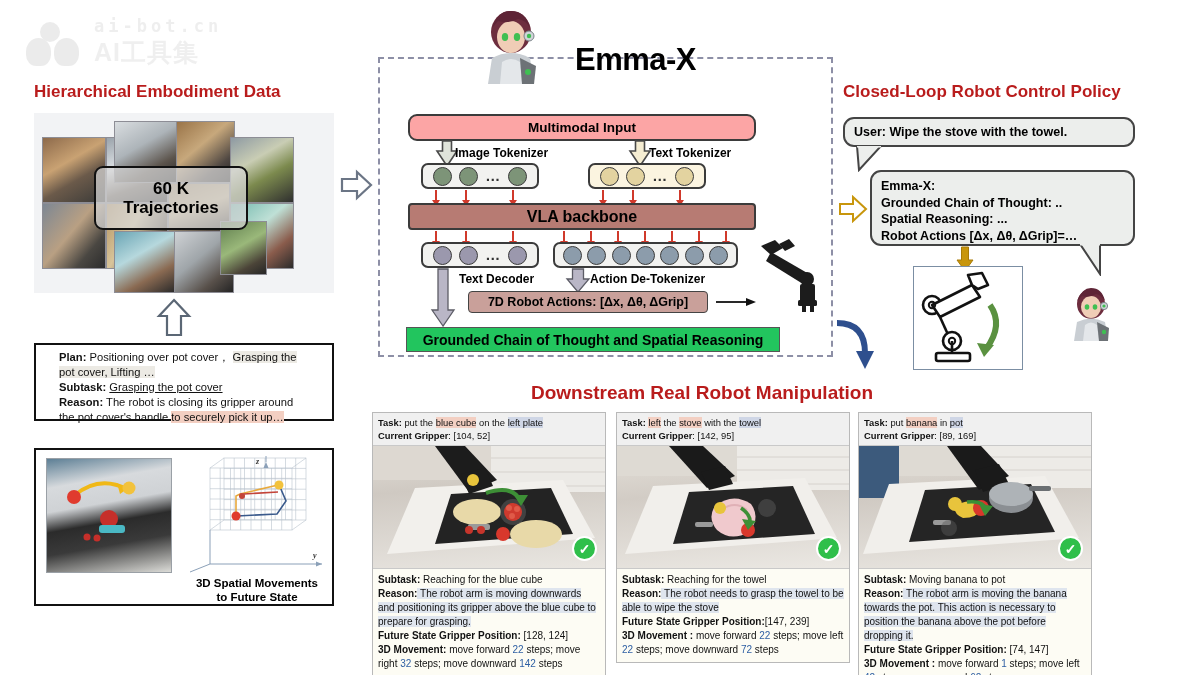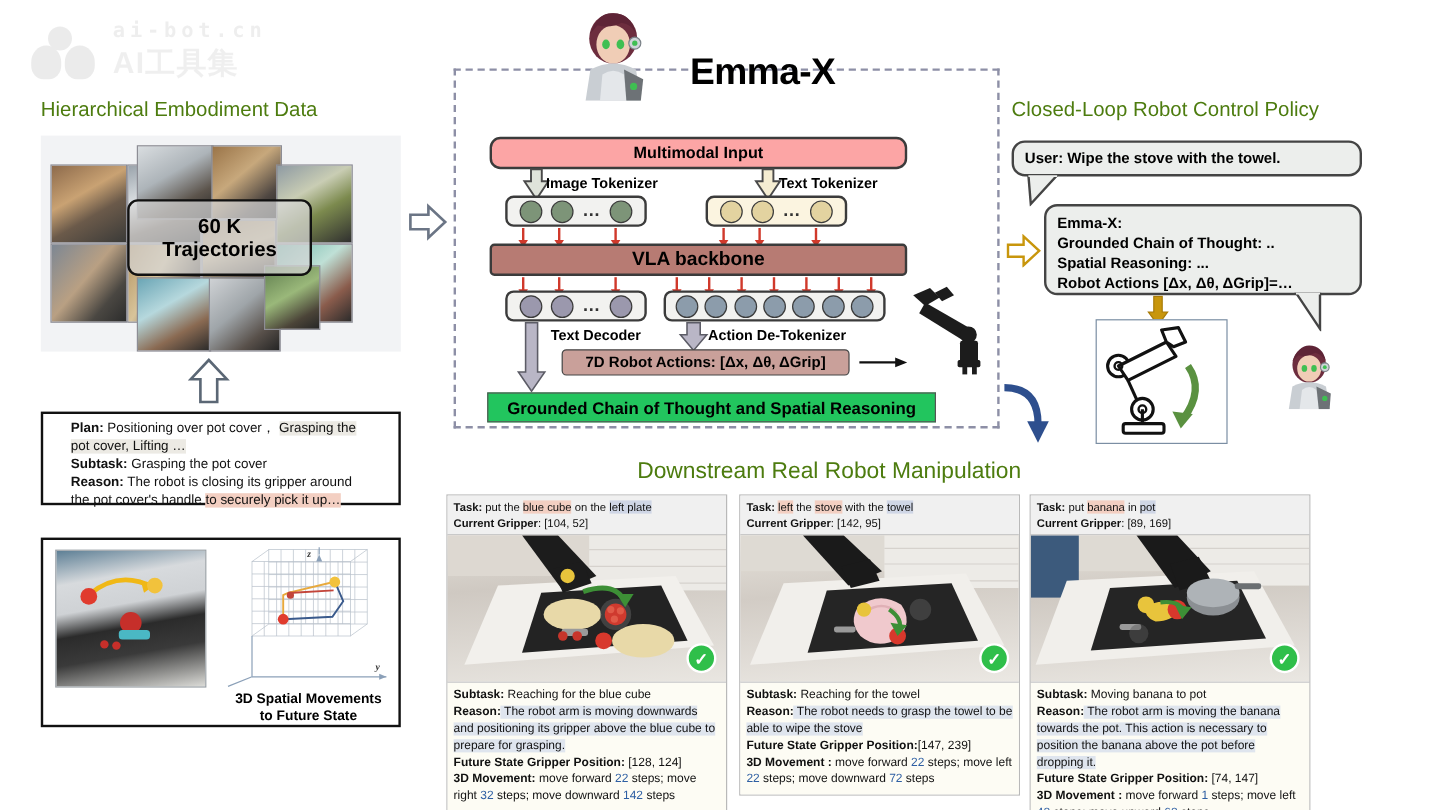--- a/index.html
+++ b/index.html
@@ -17,36 +17,36 @@
   #watermark{left:24px;top:8px;width:290px;height:62px;opacity:.28;}
   #watermark .wm-logo{position:absolute;left:0;top:14px;width:62px;height:44px;}
   #watermark .wm-dot{position:absolute;background:#b9b9b9;border-radius:50% 50% 45% 45%;}
   #watermark .d1{left:2px;top:16px;width:25px;height:28px;border-radius:50% 50% 40% 40%;}
   #watermark .d2{left:30px;top:16px;width:25px;height:28px;border-radius:50% 50% 40% 40%;}
   #watermark .d3{left:16px;top:0px;width:20px;height:20px;border-radius:50%;}
   #watermark .wm-en{position:absolute;left:70px;top:8px;font-size:17px;letter-spacing:4px;color:#c4c4c4;font-weight:bold;font-family:"DejaVu Sans Mono",monospace;}
   #watermark .wm-cn{position:absolute;left:70px;top:28px;font-size:25px;letter-spacing:1px;color:#c9c9c9;font-weight:bold;}
 
   
-  .sec-title{font-size:17px;font-weight:normal;color:#4d7c0f;white-space:nowrap;}
+  .sec-title{font-size:17px;font-weight:bold;color:#b91c1c;white-space:nowrap;}
 
   
   #collage-panel{left:34px;top:113px;width:300px;height:180px;background:#f2f3f5;}
   .thumb{position:absolute;border:1px solid #8d8d95;background-size:cover;background-position:center;}
-  .ov-label{position:absolute;left:72px;top:53px;width:150px;height:60px;
+  .ov-label{position:absolute;left:60px;top:53px;width:150px;height:60px;
     background:rgba(215,215,215,.72);border:2.5px solid #111;border-radius:9px;
     display:flex;align-items:center;justify-content:center;text-align:center;
     font-size:17px;font-weight:bold;line-height:1.12;color:#000;}
 
   
   .textbox{position:absolute;border:2px solid #111;background:#fff;box-sizing:border-box;}
   .tb-inner{padding:5px 23px;font-size:11.2px;line-height:1.34;color:#111;}
   .hl-gray{background:#eceae4;}
   .hl-pink{background:#f3cfc2;}
-  .ul{margin-top:44px;}
+  .ul{text-decoration:underline;margin-top:44px;}
 
   
   #figbox{left:34px;top:448px;width:300px;height:158px;border:2px solid #111;background:#fff;box-sizing:border-box;}
   .fig-cap{position:absolute;font-size:11.5px;font-weight:bold;text-align:center;line-height:1.25;color:#000;}
 
   
   #center-panel{left:378px;top:57px;width:455px;height:300px;
     border:2.5px dashed #8d8fa6;box-sizing:border-box;background:#fff;}
   #emma-title{left:575px;top:42px;font-size:31px;font-weight:bold;letter-spacing:-.5px;color:#000;}
 

